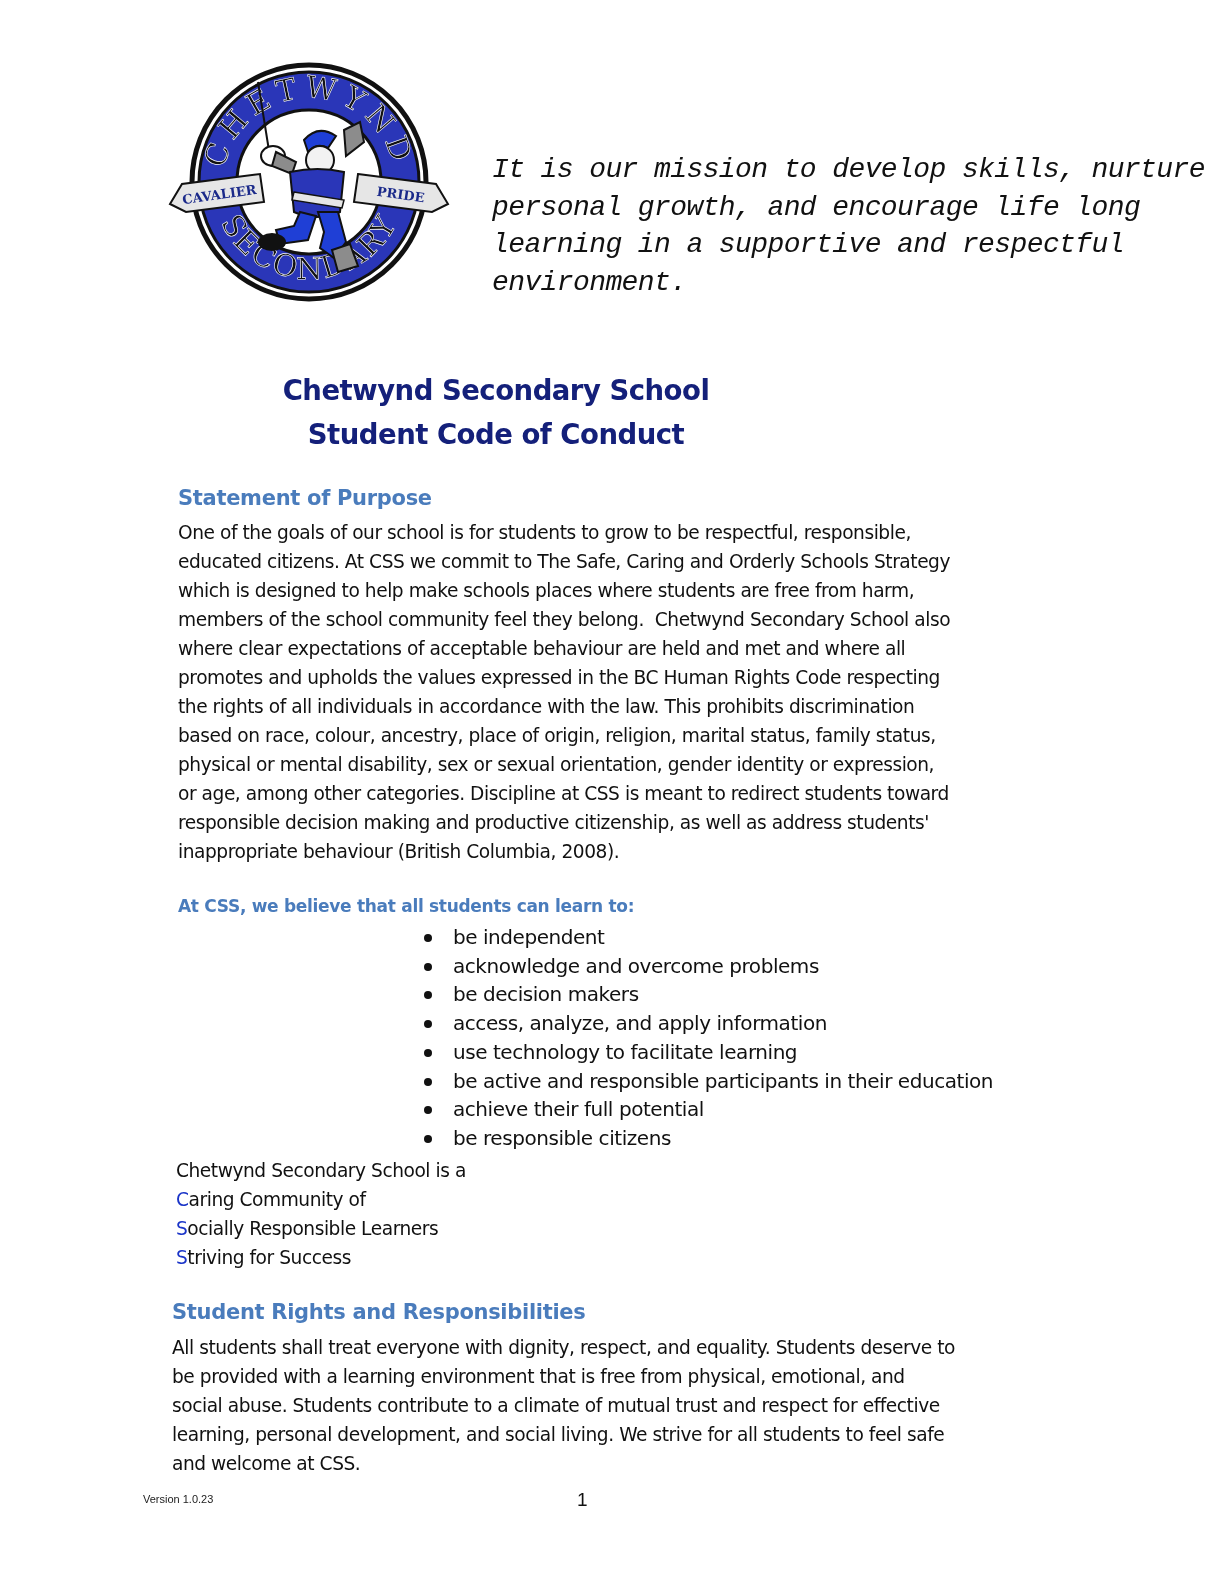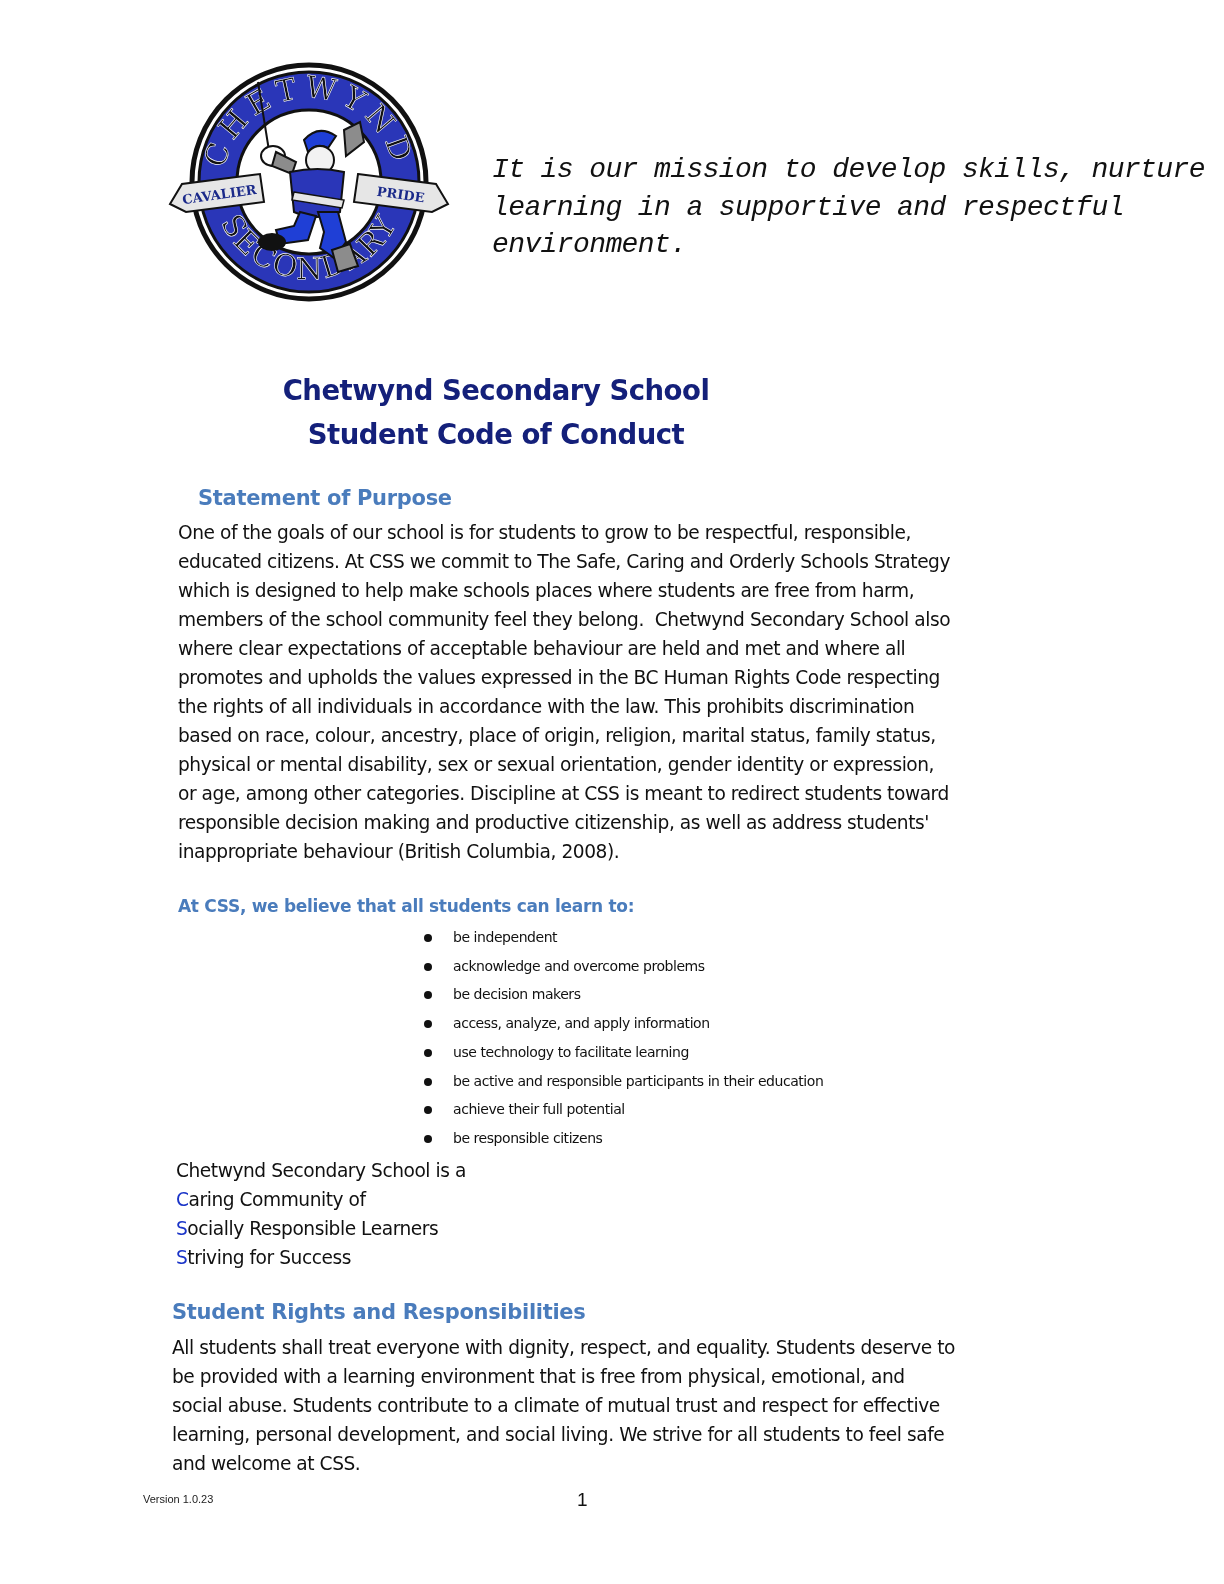--- a/index.html
+++ b/index.html
@@ -13,26 +13,26 @@
     #mission { left: 492px; top: 128px; width: 560px; font-family: Liberation Mono, monospace; font-style: italic; font-size: 28px; line-height: 37.5px; color: #111; letter-spacing: -0.6px; margin-top: 23px; }
     #mission div { white-space: nowrap; }
 
     
     #title { left: 0; top: 368px; width: 992px; text-align: center; font-family: "DejaVu Sans", sans-serif; font-weight: bold; font-size: 27.5px; line-height: 44px; color: #14207a; letter-spacing: -0.5px; }
 
     .heading { font-family: "DejaVu Sans", sans-serif; font-weight: bold; color: #4a7cbc; font-size: 21px; letter-spacing: -0.3px; white-space: nowrap; }
     .body { font-family: "DejaVu Sans", sans-serif; font-size: 18.6px; line-height: 29px; color: #111; letter-spacing: -0.45px; }
     .body div { white-space: nowrap; }
 
-    #purpose-heading { left: 178px; top: 486px; margin-left: 20px; }
+    #purpose-heading { left: 178px; top: 486px; }
     #purpose-body { left: 178px; top: 518px; }
 
     #believe-heading { left: 178px; top: 896px; font-size: 17px; }
     #believe-list { left: 422px; top: 923px; margin: 0; padding: 0; list-style: none; }
-    #believe-list li { font-family: "DejaVu Sans", sans-serif; font-size: 14px; line-height: 28.7px; color: #111; letter-spacing: -0.45px; white-space: nowrap; position: relative; padding-left: 31px; }
+    #believe-list li { font-family: "DejaVu Sans", sans-serif; font-size: 20px; line-height: 28.7px; color: #111; letter-spacing: -0.45px; white-space: nowrap; position: relative; padding-left: 31px; }
     #believe-list li .bullet { position: absolute; left: 2px; top: 11px; width: 8px; height: 8px; border-radius: 50%; background: #111; }
 
     #motto { left: 176px; top: 1156px; }
     #motto .lead { }
     #motto .accent { color: #1a34c8; font-weight: normal; }
 
     #rights-heading { left: 172px; top: 1300px; }
     #rights-body { left: 172px; top: 1333px; }
 
     #version { left: 143px; top: 1493px; font-family: "Liberation Sans", sans-serif; font-size: 11px; color: #222; }
@@ -80,20 +80,21 @@
       <path d="M 132 150 L 148 154 L 140 178 L 112 182 L 108 168 L 126 164 Z" fill="#1f3fd6" stroke="#111" stroke-width="2"></path>
       <path d="M 150 150 L 170 150 L 178 180 L 166 196 L 152 186 L 156 170 Z" fill="#1f3fd6" stroke="#111" stroke-width="2"></path>
       <ellipse cx="104" cy="180" rx="14" ry="9" fill="#111"></ellipse>
       <path d="M 164 188 L 182 182 L 190 204 L 170 210 Z" fill="#8c8c8c" stroke="#111" stroke-width="2"></path>
     </g>
   </svg>
 </div>
 
 <div id="mission" class="abs">
   <div>It is our mission to develop skills, nurture</div>
+  <div>personal growth, and encourage life long</div>
   <div>learning in a supportive and respectful</div>
   <div>environment.</div>
 </div>
 
 <div id="title" class="abs">
   <div>Chetwynd Secondary School</div>
   <div>Student Code of Conduct</div>
 </div>
 
 <div id="purpose-heading" class="abs heading">Statement of Purpose</div>

